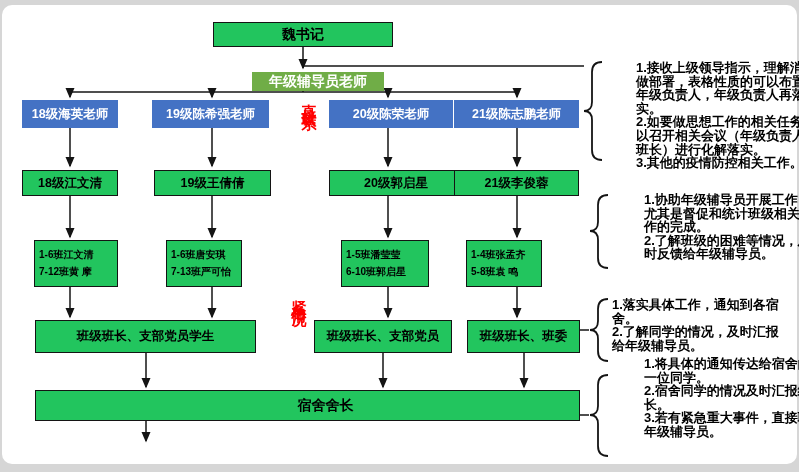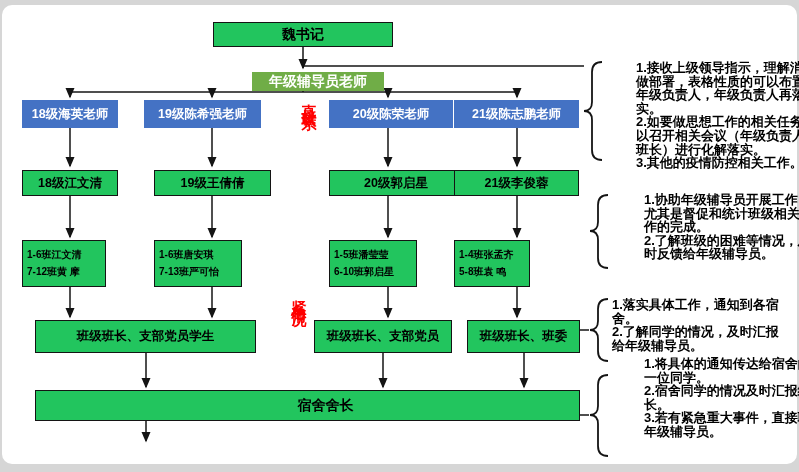--- a/index.html
+++ b/index.html
@@ -6,21 +6,21 @@
   body{background:#d6d6d6;font-family:"Liberation Sans","DejaVu Sans",sans-serif;}
   #page{position:relative;width:799px;height:472px;background:#d6d6d6;overflow:hidden;}
   .canvas{position:absolute;left:2px;top:5px;width:795px;height:459px;background:#ffffff;border-radius:10px;}
   .wires{position:absolute;left:0;top:0;width:799px;height:472px;pointer-events:none;}
   .node{position:absolute;box-sizing:border-box;display:flex;align-items:center;justify-content:center;
         text-align:center;border:1.6px solid #141414;background:#22c55e;color:#000;font-weight:bold;}
   .sz-lg{font-size:14px;}
   .sz-md{font-size:12.5px;}
   .filled-green{background:#70AD47;border:none;color:#fff;font-size:14px;}
   .filled-blue{background:#4472C4;border:none;color:#fff;font-size:12.5px;text-align:right;}
-  .cls{display:block;text-align:left;font-size:10px;line-height:17px;padding:5px 2px 16px 4px;border-width:1.2px;}
+  .cls{display:block;text-align:left;font-size:10px;line-height:17px;padding:5px 2px 16px 4px;border-width:1.2px;margin-left:12px;}
   .cls span{display:block;}
   .vred{position:absolute;writing-mode:vertical-rl;text-orientation:upright;color:#FF0000;
         font-weight:bold;font-size:15px;letter-spacing:4px;}
   .note{position:absolute;font-size:13px;font-weight:600;line-height:13.6px;color:#000;white-space:pre-line;margin-left:32px;}
 </style>
 </head>
 <body>
 
 <div id="page">
   <div class="canvas"></div>
@@ -74,34 +74,34 @@
       <path d="M608,299 Q598,299 598,309 L598,321 Q598,330 590,330 Q598,330 598,339 L598,351 Q598,361 608,361"></path>
       <path d="M608,375 Q598,375 598,385 L598,406 Q598,415 590,415 Q598,415 598,424 L598,446 Q598,456 608,456"></path>
     </g>
   </svg>
 
   <div class="node sz-lg" style="left:213px;top:22px;width:180px;height:25px;">魏书记</div>
 
   <div class="node filled-green" style="left:252px;top:72px;width:132px;height:19px;">年级辅导员老师</div>
 
   <div class="node filled-blue" style="left:22px;top:100px;width:96px;height:28px;">18级海英老师</div>
-  <div class="node filled-blue" style="left:144px;top:100px;width:117px;height:28px;">19级陈希强老师</div>
+  <div class="node filled-blue" style="left:152px;top:100px;width:117px;height:28px;">19级陈希强老师</div>
   <div class="node filled-blue" style="left:329px;top:100px;width:124px;height:28px;">20级陈荣老师</div>
   <div class="node filled-blue" style="left:454px;top:100px;width:125px;height:28px;">21级陈志鹏老师</div>
 
   <div class="node sz-md" style="left:22px;top:170px;width:96px;height:26px;">18级江文清</div>
   <div class="node sz-md" style="left:154px;top:170px;width:117px;height:26px;">19级王倩倩</div>
   <div class="node sz-md" style="left:329px;top:170px;width:134px;height:26px;">20级郭启星</div>
   <div class="node sz-md" style="left:454px;top:170px;width:125px;height:26px;">21级李俊蓉</div>
 
   <div class="node cls" style="left:22px;top:240px;width:84px;height:47px;">
     <span>1-6班江文清</span>
     <span>7-12班黄 摩</span>
   </div>
-  <div class="node cls" style="left:154px;top:240px;width:88px;height:47px;">
+  <div class="node cls" style="left:154px;top:240px;width:76px;height:47px;">
     <span>1-6班唐安琪</span>
     <span>7-13班严可怡</span>
   </div>
   <div class="node cls" style="left:329px;top:240px;width:88px;height:47px;">
     <span>1-5班潘莹莹</span>
     <span>6-10班郭启星</span>
   </div>
   <div class="node cls" style="left:454px;top:240px;width:76px;height:47px;">
     <span>1-4班张孟齐</span>
     <span>5-8班袁 鸣</span>

